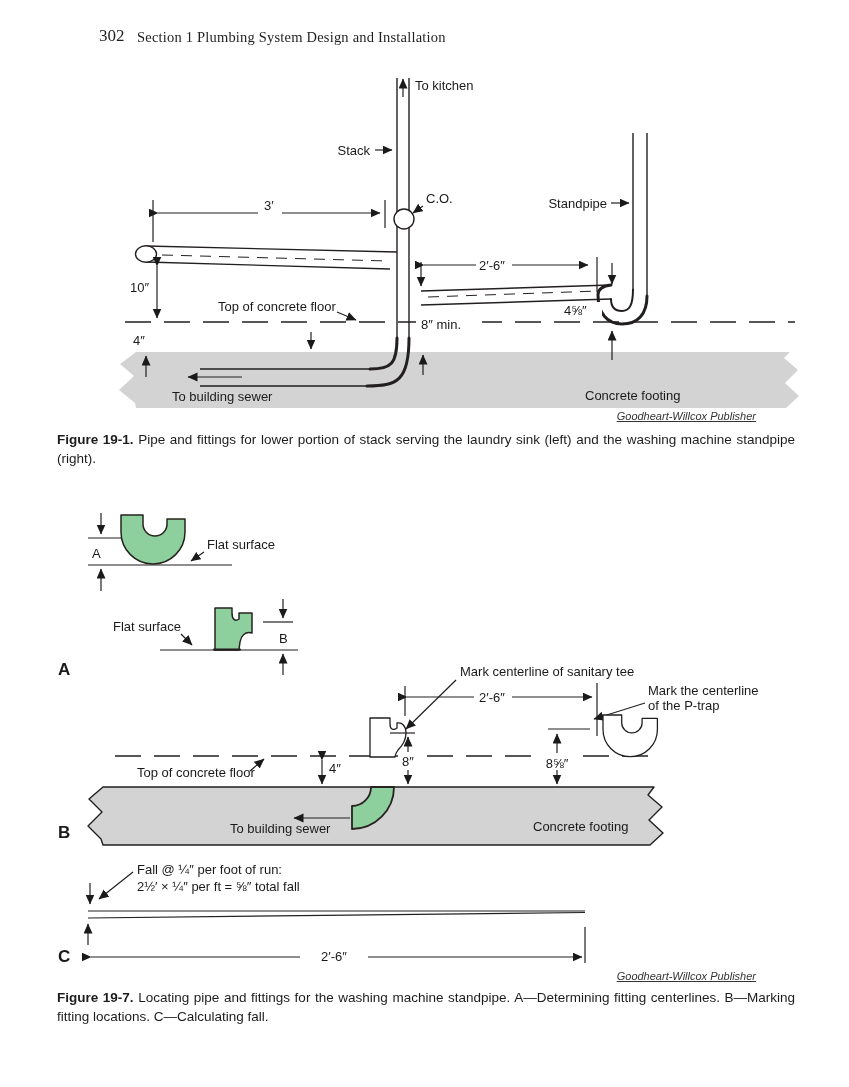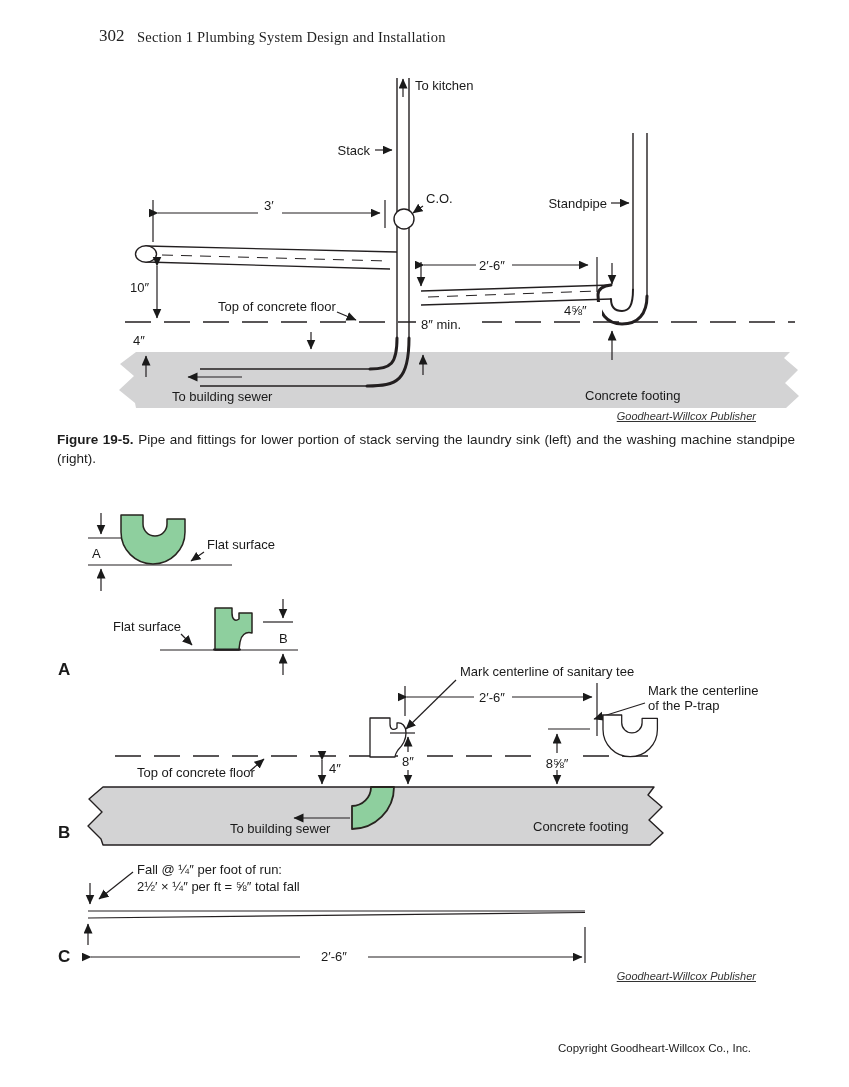--- a/index.html
+++ b/index.html
@@ -254,21 +254,24 @@
         <line class="ln13" x1="368" y1="957" x2="582" y2="957" marker-end="url(#ah)"></line>
         <text text-anchor="middle" x="334" y="961">2′-6″</text>
       </g>
       <text class="big" x="58" y="962">C</text>
     </g>
   </svg>
 
   <div class="abs credit credit1">Goodheart-Willcox Publisher</div>
 
   <div class="abs cap cap1">
-    <b>Figure 19-5.</b>
+    <b>Figure 19-1.</b>
     <span>Pipe and fittings for lower portion of stack serving the laundry sink (left) and the washing machine standpipe (right).</span>
   </div>
 
   <div class="abs credit credit2">Goodheart-Willcox Publisher</div>
 
-
-  <div class="abs copyright">Copyright Goodheart-Willcox Co., Inc.</div>
+  <div class="abs cap cap2">
+    <b>Figure 19-7.</b>
+    <span>Locating pipe and fittings for the washing machine standpipe. A—Determining fitting centerlines. B—Marking fitting locations. C—Calculating fall.</span>
+  </div>
+
 </div>
 
 </body></html>

